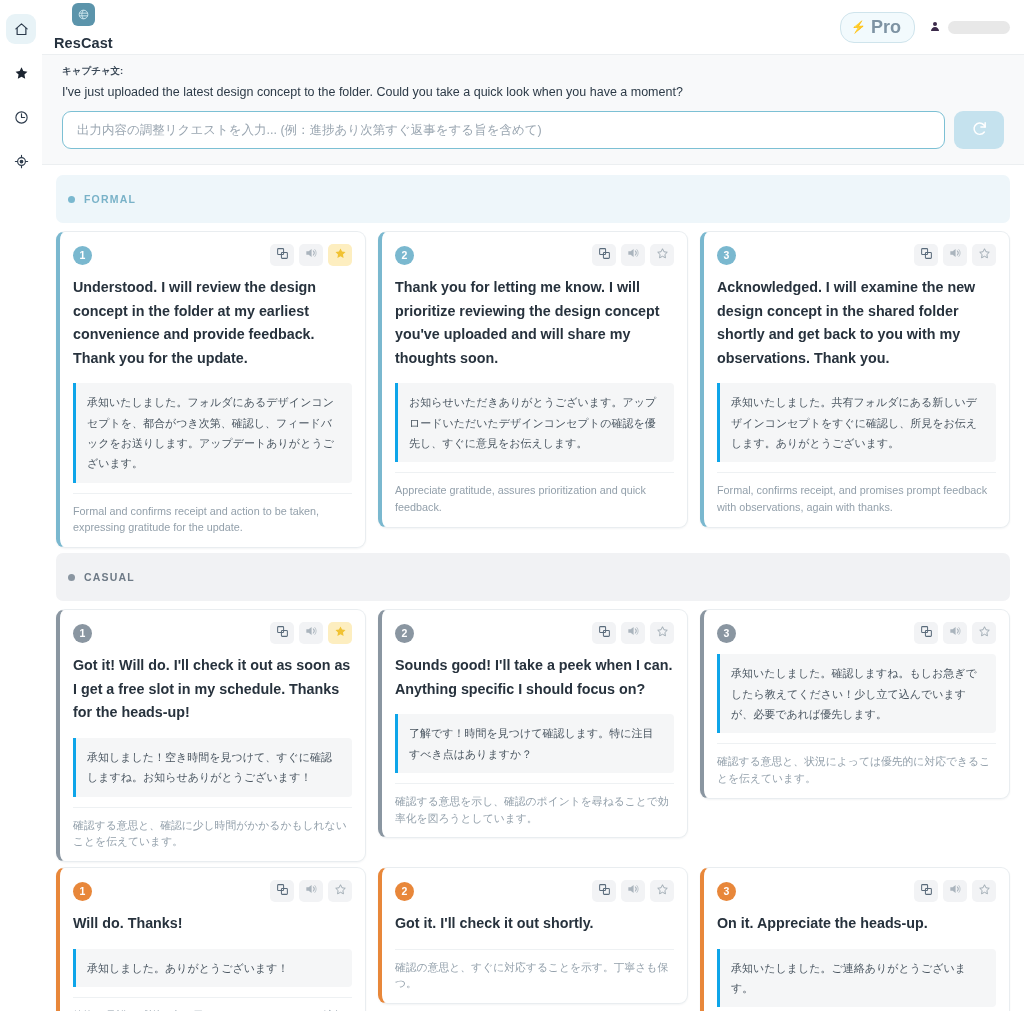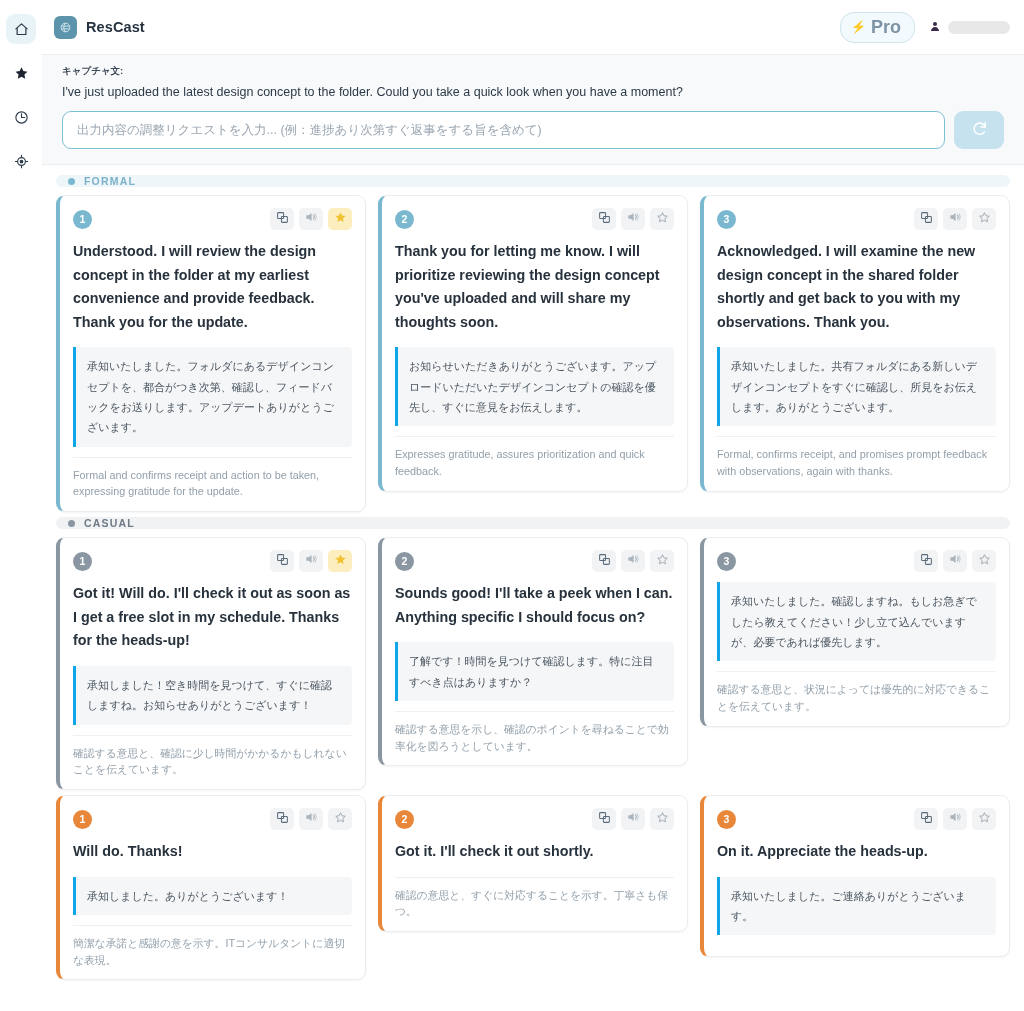--- a/index.html
+++ b/index.html
@@ -44,21 +44,21 @@
   
   .topbar {
     height: 55px;
     flex: 0 0 55px;
     display: flex;
     align-items: center;
     padding: 0 14px 0 12px;
     background: #ffffff;
     border-bottom: 1px solid #eceff1;
   }
-  .brand { display: flex; align-items: center; gap: 9px; }
+  .brand { display: flex; align-items: center; gap: 9px; flex-direction: column; }
   .brand-logo {
     width: 23px; height: 23px;
     border-radius: 6px;
     background: #5b94ab;
     display: flex; align-items: center; justify-content: center;
   }
   .brand-name {
     font-size: 14.5px;
     font-weight: bold;
     color: #26323f;
@@ -123,21 +123,21 @@
     flex: 1 1 auto;
     overflow: hidden;
     padding: 10px 14px 0 14px;
   }
 
   
   .section { margin-bottom: 5px; }
   .section-head {
     display: flex; align-items: center; gap: 9px;
     border-radius: 7px;
-    padding: 0 12px;
+    padding: 18px 12px;
     margin-bottom: 8px;
   }
   .section-dot { width: 7px; height: 7px; border-radius: 50%; }
   .section-title {
     font-size: 10.5px;
     font-weight: bold;
     letter-spacing: 1.2px;
   }
 
   .cards { display: flex; gap: 12px; align-items: flex-start; }
@@ -341,21 +341,21 @@
                     </span>
                     <span class="act fav-off">
                       <span><svg width="13" height="13" viewBox="0 0 24 24">
                           <path d="M12 3.2l2.7 5.6 6.1.88-4.4 4.25 1.04 6.06L12 17.1l-5.44 2.89 1.04-6.06-4.4-4.25 6.1-.88z" fill="none" stroke="currentColor" stroke-width="1.6" stroke-linejoin="round"></path>
                         </svg></span>
                     </span>
                   </span>
                 </div>
                 <div class="card-en">Thank you for letting me know. I will prioritize reviewing the design concept you've uploaded and will share my thoughts soon.</div>
                 <div class="card-jp">お知らせいただきありがとうございます。アップロードいただいたデザインコンセプトの確認を優先し、すぐに意見をお伝えします。</div>
-                <div class="card-note">Expresses gratitude, assures prioritization and quick feedback.</div>
+                <div class="card-note">Appreciate gratitude, assures prioritization and quick feedback.</div>
               </article>
               <article class="card" style="border-left-color: rgb(122, 184, 207);">
                 <div class="card-head">
                   <span class="num-badge" style="background:#7ab8cf">3</span>
                   <span class="card-actions">
                     <span class="act">
                       <span><svg width="13" height="13" viewBox="0 0 24 24" fill="none" stroke="currentColor" stroke-width="1.9">
                           <rect x="3" y="3" width="11" height="11" rx="1.5"></rect>
                           <rect x="10" y="10" width="11" height="11" rx="1.5"></rect>
                         </svg></span>

